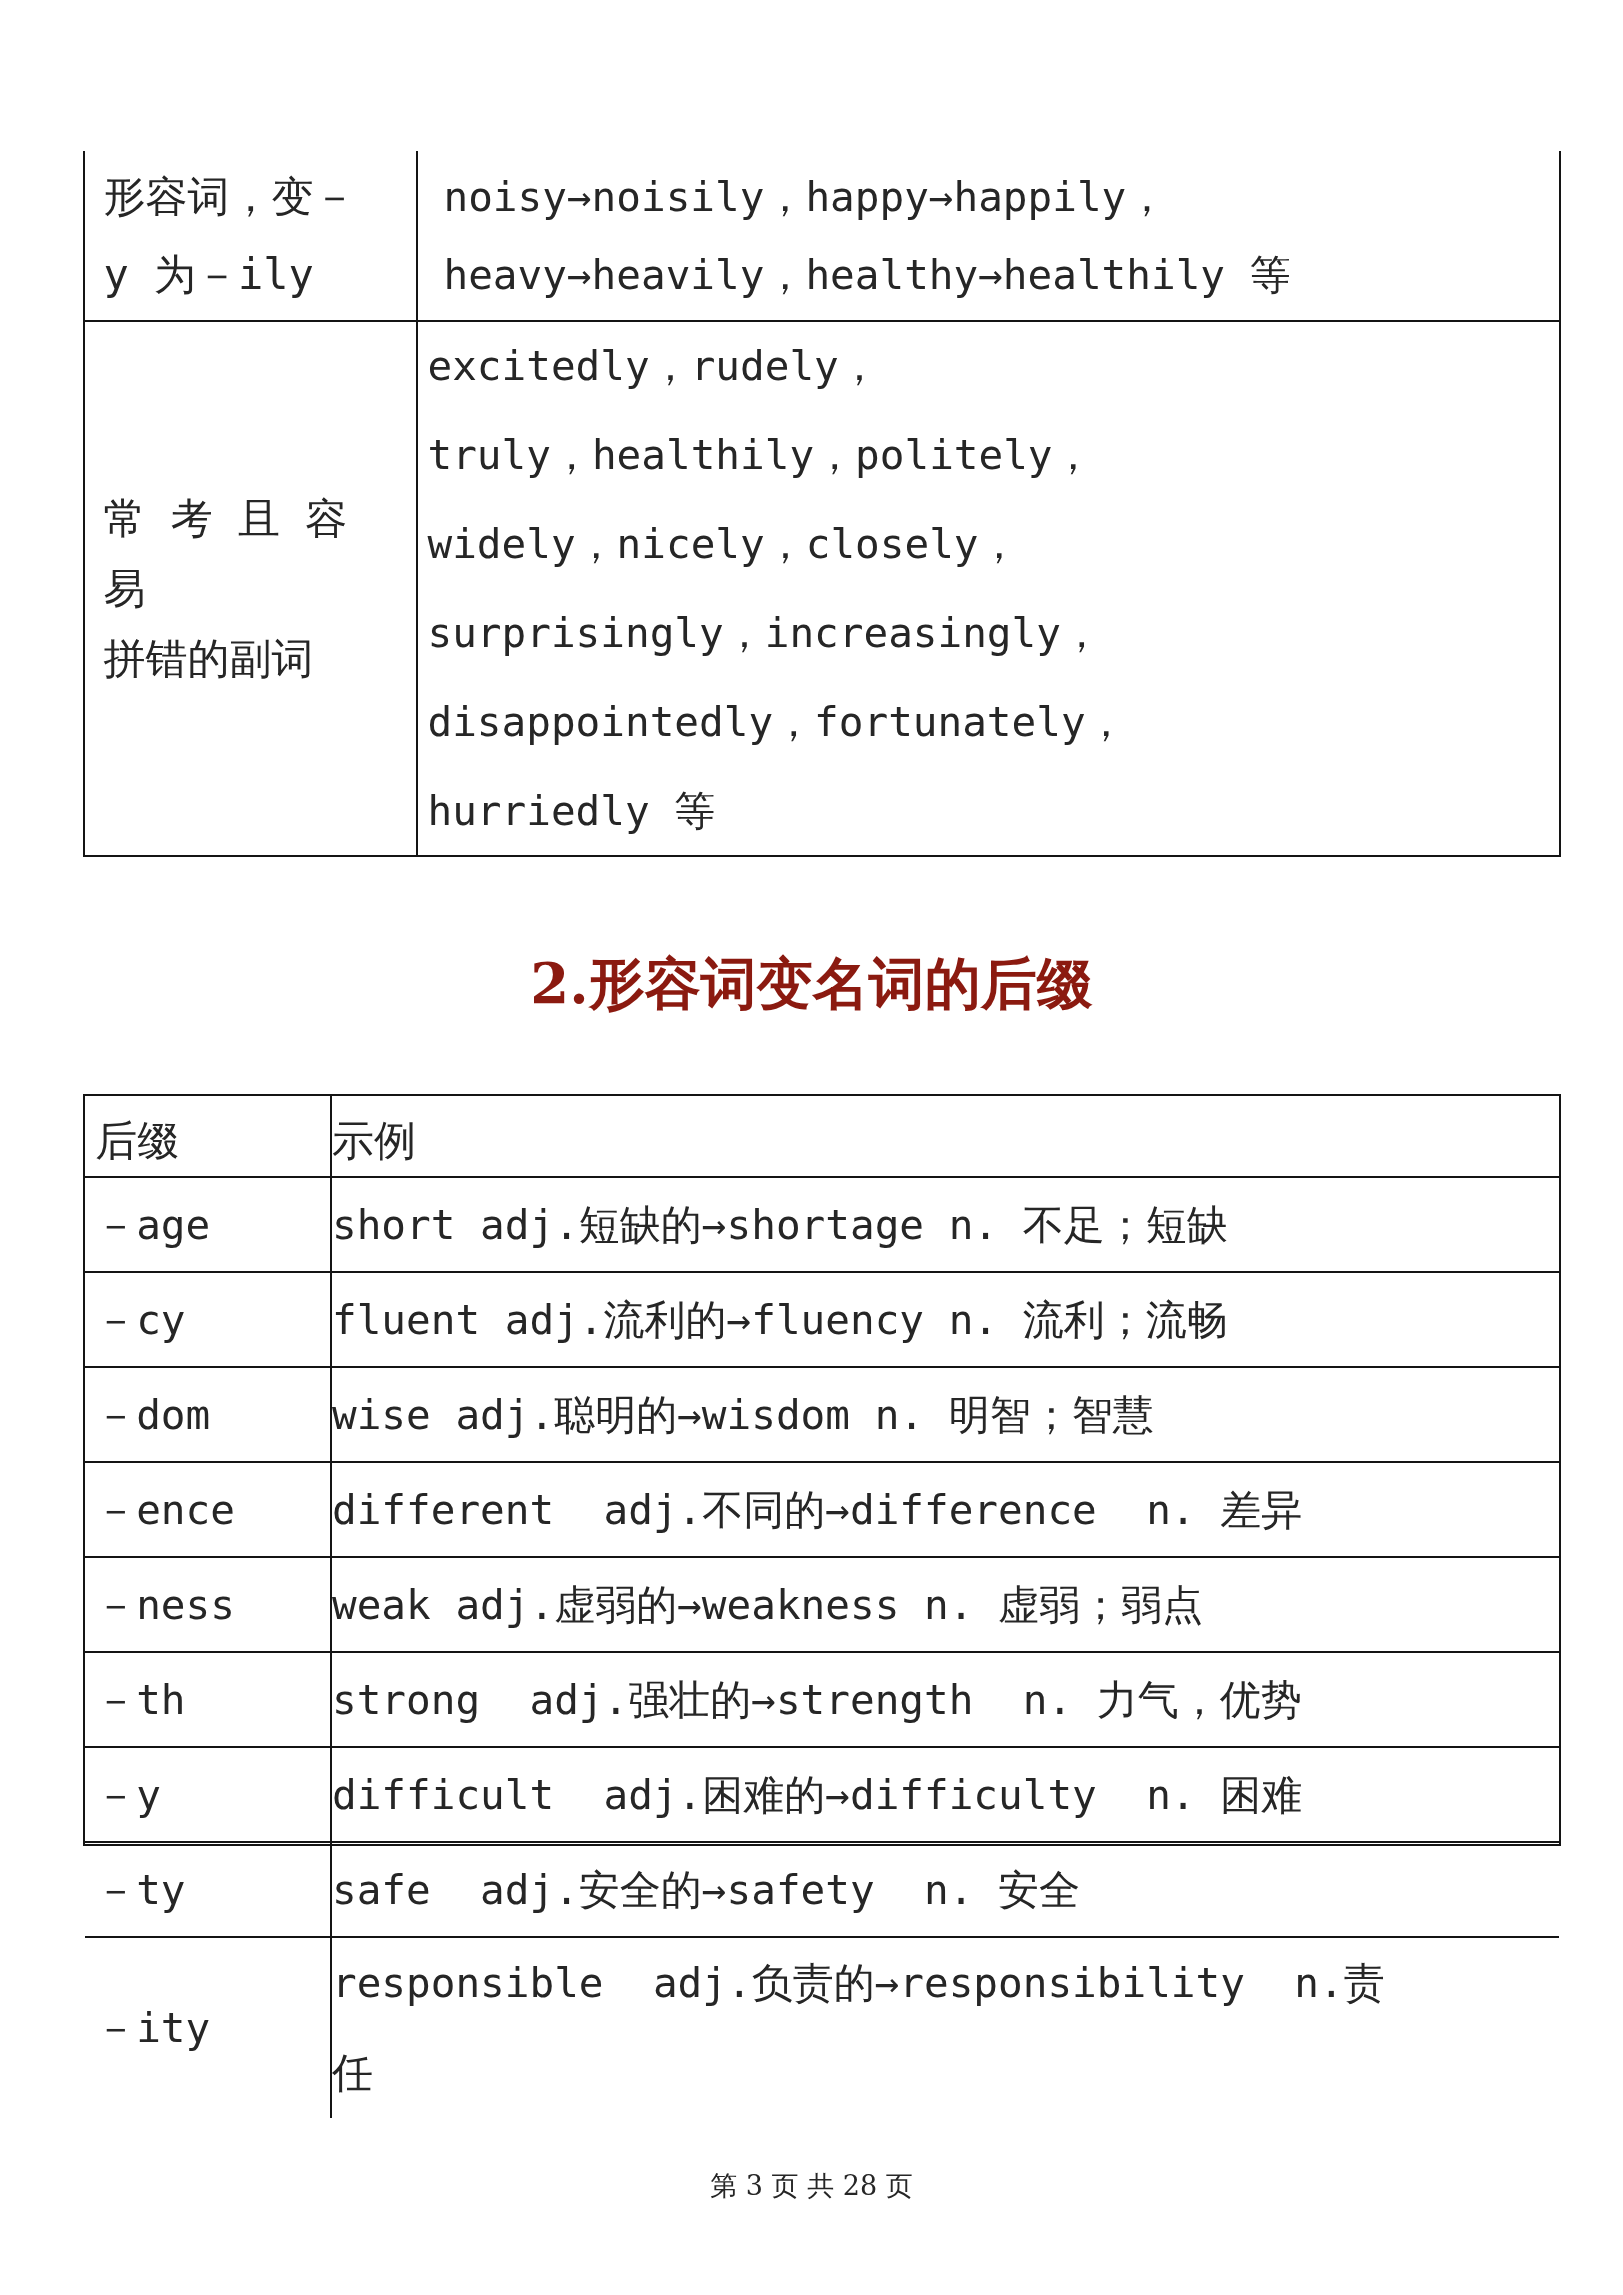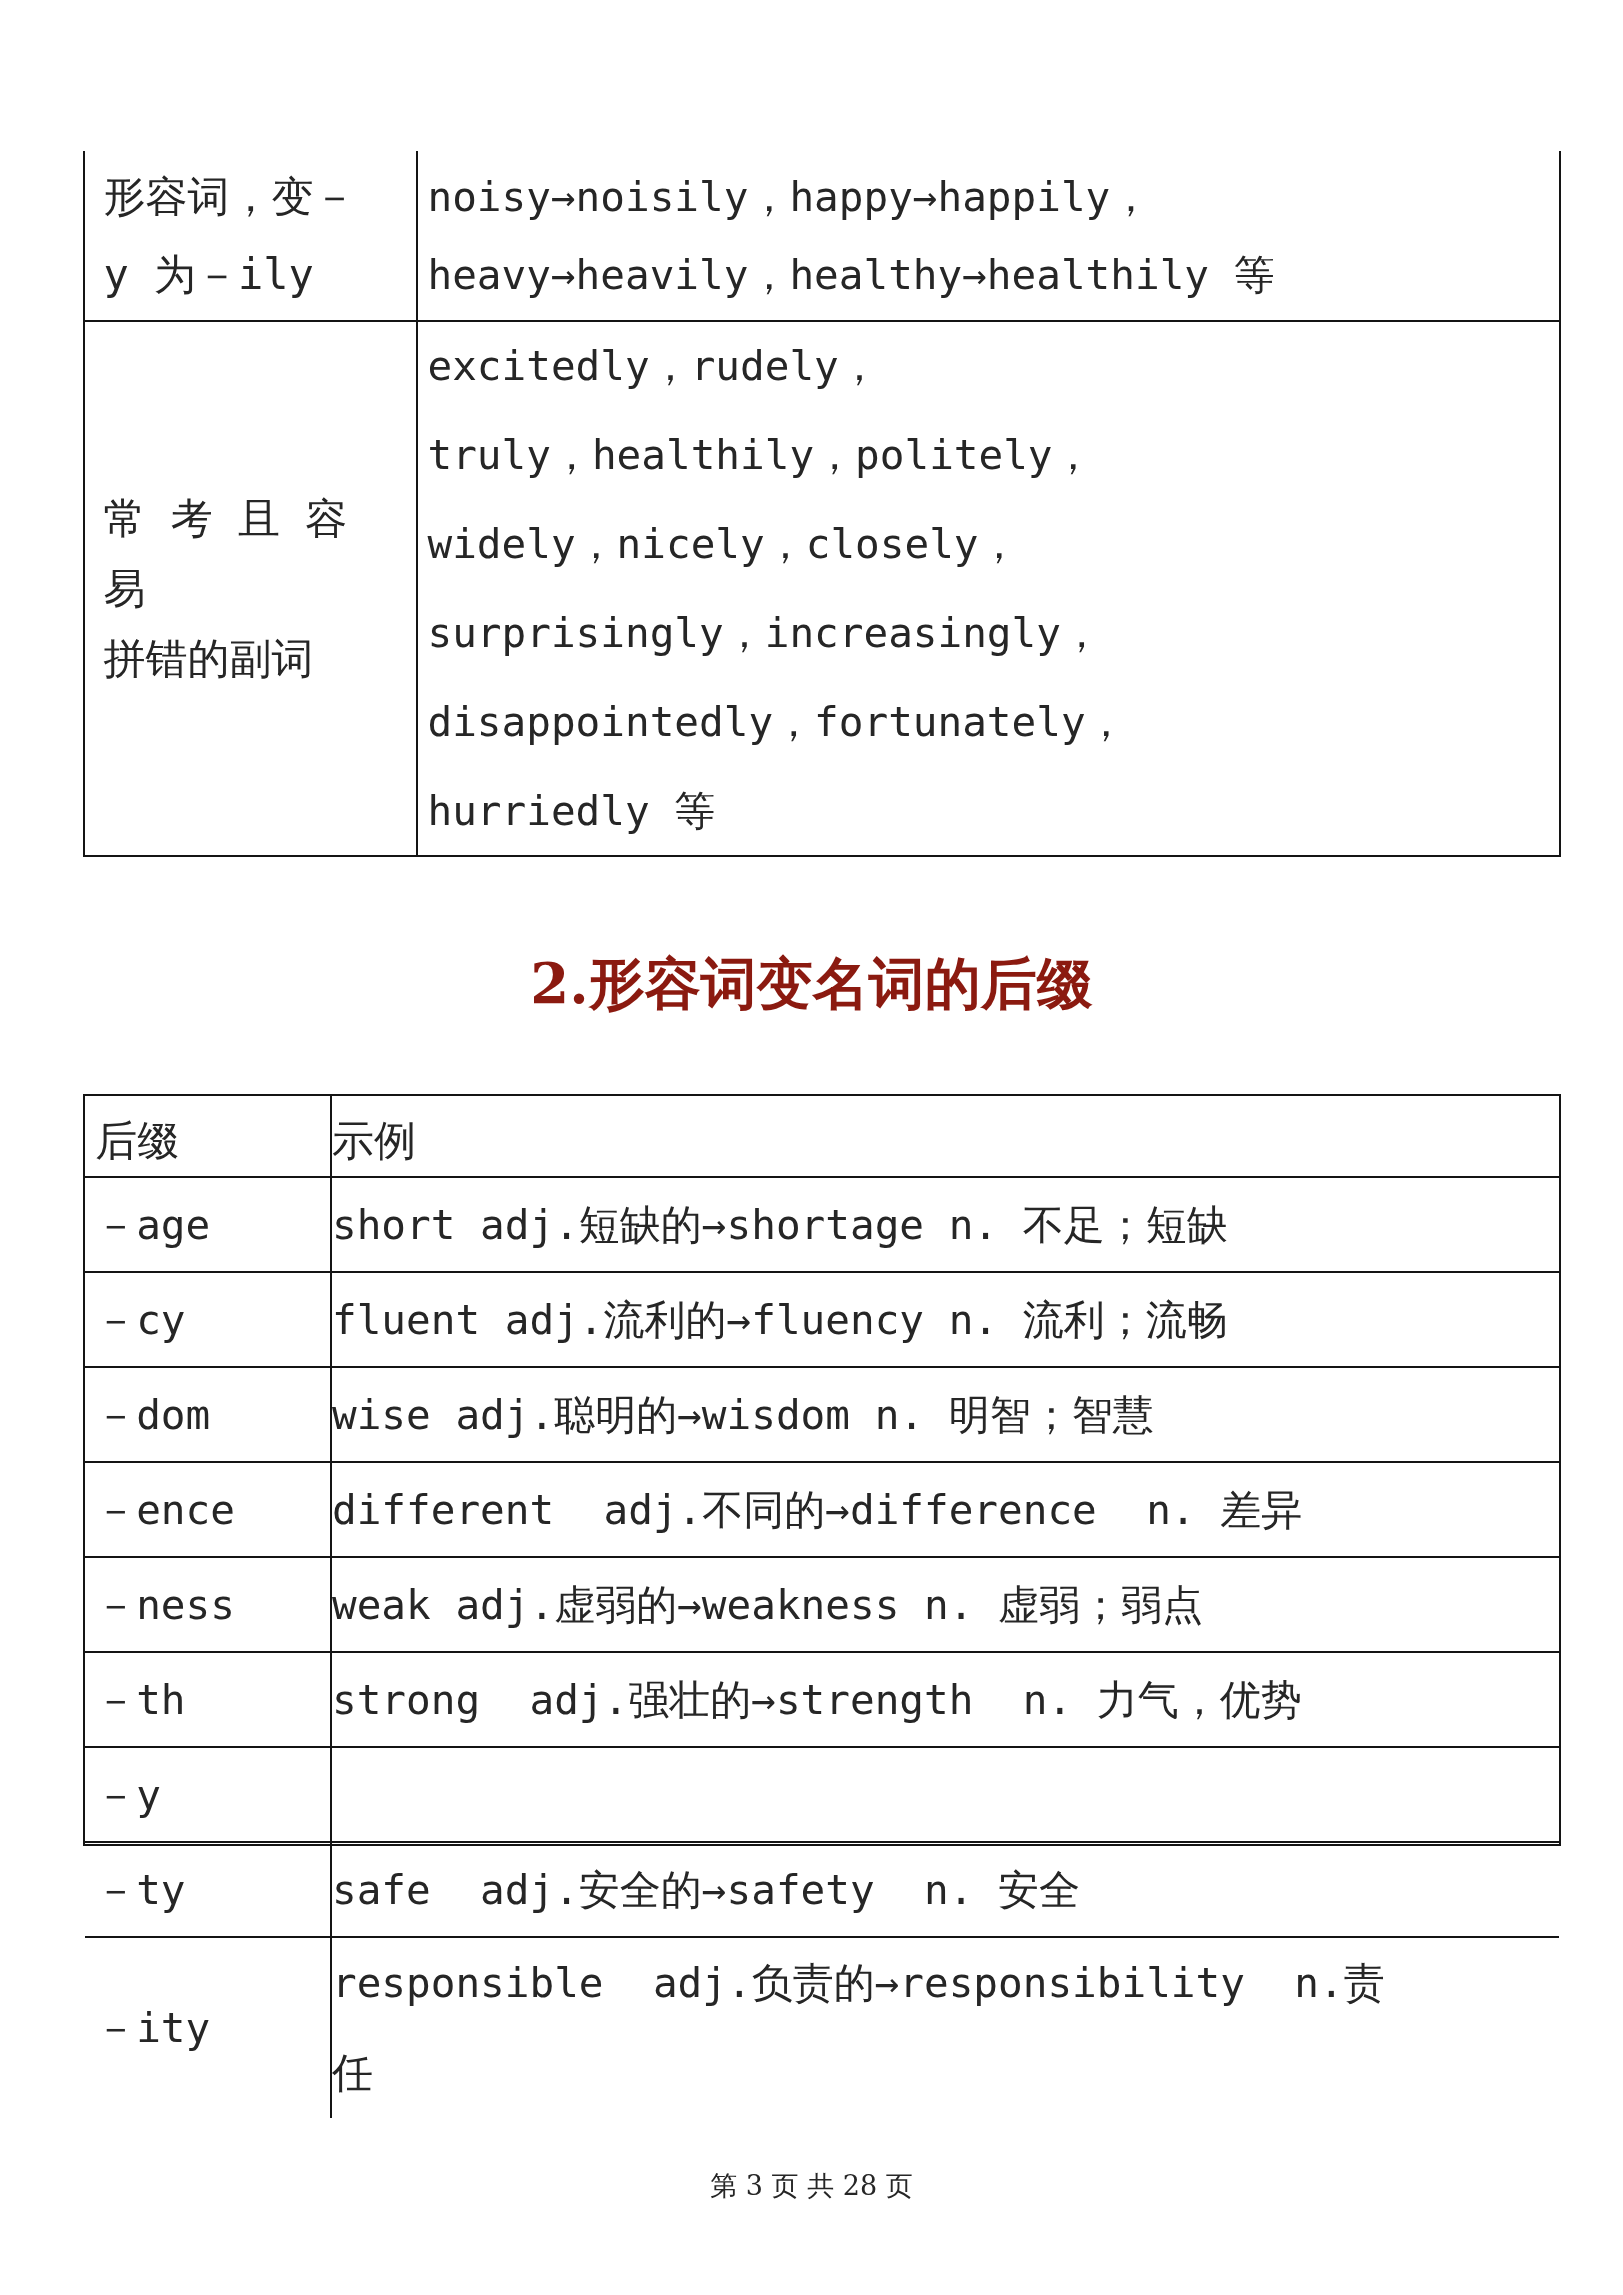--- a/index.html
+++ b/index.html
@@ -20,21 +20,21 @@
     left: 83px; top: 151px;
     width: 1478px; height: 706px;
     box-sizing: border-box;
     border-left: 2px solid var(--border, #141414);
     border-right: 2px solid var(--border, #141414);
     border-bottom: 2px solid var(--border, #141414);
     display: grid;
     grid-template-rows: 171px 1fr;
   }
   .t1row { display: grid; grid-template-columns: 333px 1fr; box-sizing: border-box; }
-  .t1row.first { border-bottom: 2px solid var(--border, #141414); }
+  .t1row.first { border-bottom: 2px solid var(--border, #141414); gap: 16px; }
   .t1cell {
     box-sizing: border-box;
     display: flex; flex-direction: column; justify-content: center;
     font-size: 42px;
   }
   .t1cell.label { border-right: 2px solid var(--border, #141414); padding-left: 18.4px; padding-right: 6.8px; }
   .t1cell.examples { padding-left: 9.5px; padding-right: 20px; font-size: 41px; }
   .t1row.first .label .cellText   { line-height: 78px; }
   .t1row.first .examples .cellText{ line-height: 78px; }
   .t1row.second .label .cellText  { line-height: 70px; }
@@ -182,20 +182,23 @@
       </div>
       <div class="t2cell example">
         <span class="cellText">strong  adj.强壮的→strength  n. 力气，优势</span>
       </div>
     </div>
 
     <div class="t2row">
       <div class="t2cell suffix">
         <span class="cellText">－y</span>
       </div>
+      <div class="t2cell example">
+        <span class="cellText">difficult  adj.困难的→difficulty  n. 困难</span>
+      </div>
     </div>
 
     <div class="t2row">
       <div class="t2cell suffix">
         <span class="cellText">－ty</span>
       </div>
       <div class="t2cell example">
         <span class="cellText">safe  adj.安全的→safety  n. 安全</span>
       </div>
     </div>

